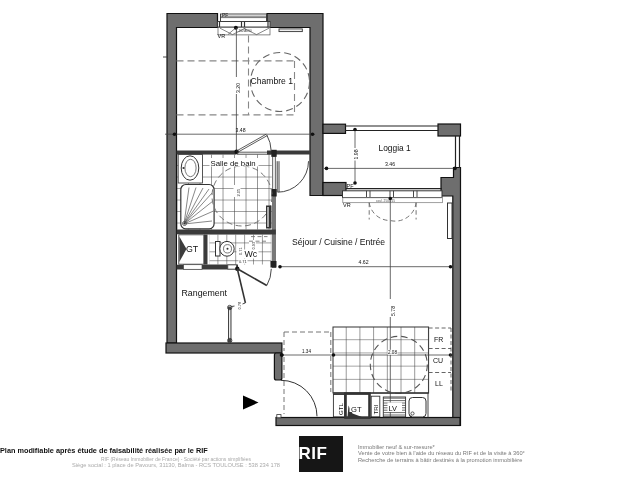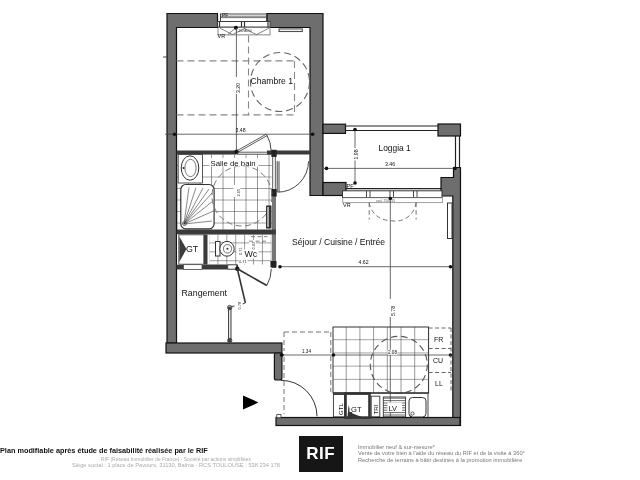--- a/index.html
+++ b/index.html
@@ -283,15 +283,15 @@
 <path d="M281,380.3 A36,36 0 0 1 317,416.3" fill="none" stroke="#333" stroke-width="1"></path>
 <rect x="276.8" y="414.6" width="4.2" height="3.2" fill="#fff" stroke="#333" stroke-width="0.8"></rect>
 <circle cx="281.5" cy="355" r="1.8" fill="#111"></circle>
 
 <polygon points="243,395.5 243,409.5 258.5,402.5" fill="#000"></polygon>
 </svg>
 
 <div class="ft" style="left:0;top:446.2px;width:352px;text-align:left;font-size:7.3px;font-weight:bold;color:#111;">Plan modifiable après étude de faisabilité réalisée par le RIF</div>
 <div class="ft" style="left:0;top:455.5px;width:352px;text-align:center;font-size:5px;color:#aaa;">RIF (Réseau Immobilier de France) - Société par actions simplifiées</div>
 <div class="ft" style="left:0;top:461.8px;width:352px;text-align:center;font-size:5.7px;color:#aaa;">Siège social : 1 place de Pavours, 31130, Balma - RCS TOULOUSE : 538 234 178</div>
-<div class="ft" style="left:298.5px;top:436px;width:44.5px;height:35.5px;background:#161616;color:#fff;text-align:center;font-weight:bold;font-size:17px;line-height:35px;letter-spacing:0.5px;">RIF</div>
+<div class="ft" style="left:298.5px;top:436px;width:44.5px;height:35.5px;background:#161616;color:#fff;text-align:left;font-weight:bold;font-size:17px;line-height:35px;letter-spacing:0.5px;">RIF</div>
 <div class="ft" style="left:358px;top:444px;font-size:5.7px;color:#777;line-height:6.45px;">Immobilier neuf &amp; sur-mesure*<br>Vente de votre bien à l'aide du réseau du RIF et de la visite à 360°<br>Recherche de terrains à bâtir destinés à la promotion immobilière</div>
 </div>
 
 </body></html>

